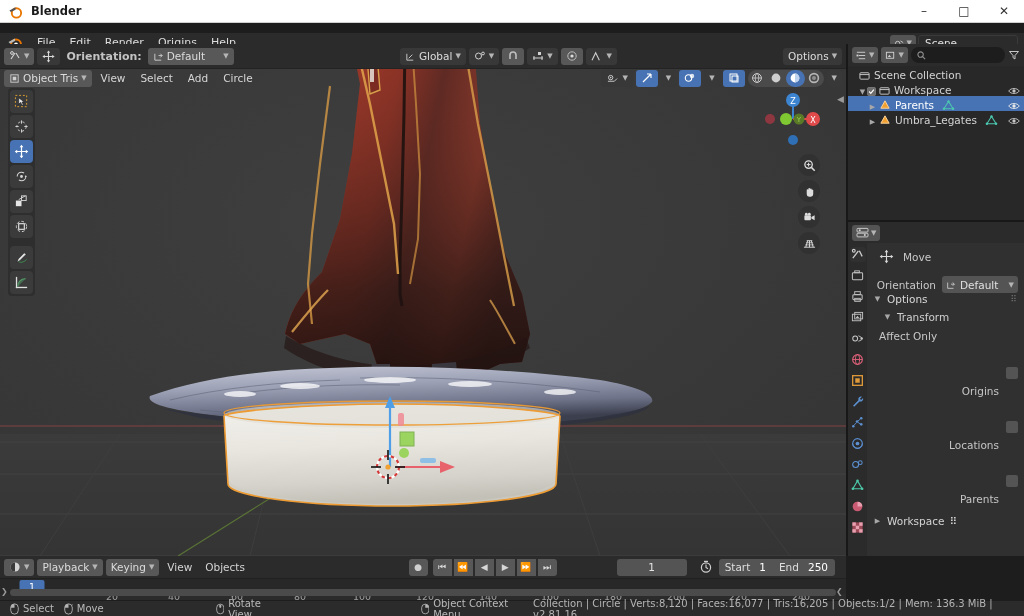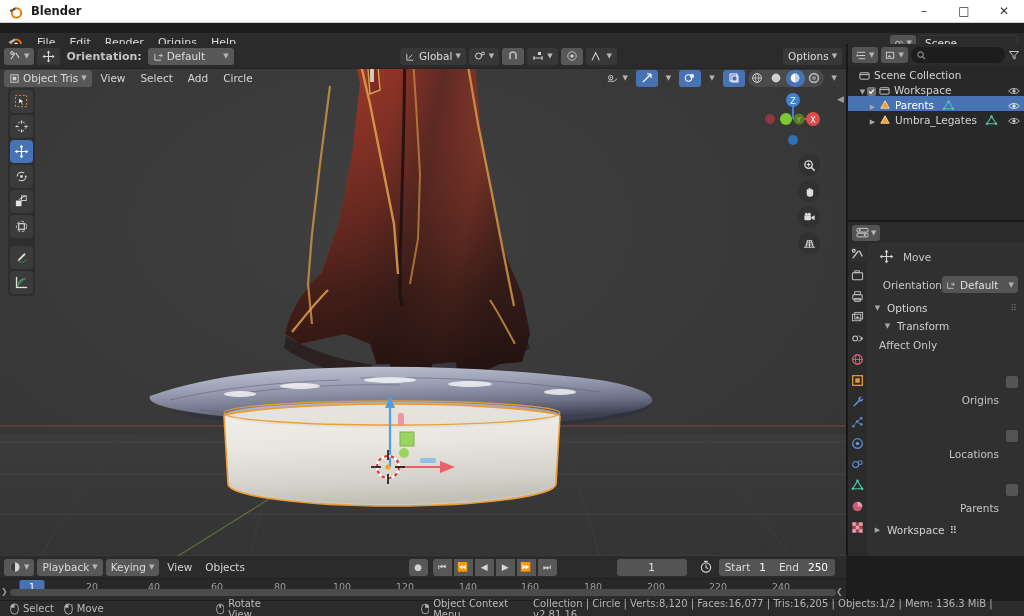--- a/index.html
+++ b/index.html
@@ -151,21 +151,21 @@
   .props-header { height: 21px; background: #2b2b2b; display: flex;
                   align-items: center; padding: 0 4px; }
   .props-body { display: flex; height: 313px; }
   .props-tabs { width: 19px; background: #2b2b2b; padding-top: 4px;
                 display: flex; flex-direction: column; align-items: center;
                 gap: 6px; }
   .ptab { width: 16px; height: 15px; display: flex; align-items: center;
           justify-content: center; border-radius: 3px; }
   .ptab.active { background: #303030; }
   .props-main { flex: 1; padding: 6px 6px 0 6px; }
-  .prop-row { display: flex; align-items: center; margin-bottom: 9px; }
+  .prop-row { display: flex; align-items: center; gap: 6px; }
   .prop-label { font-size: 10.5px; color: #c8c8c8; }
   .prop-dd {
     flex: 1; height: 17px; background: #545454; border-radius: 3px;
     display: flex; align-items: center; padding: 0 4px; gap: 4px;
     font-size: 10.5px; color: #e0e0e0;
   }
   .panel-head { display: flex; align-items: center; gap: 5px;
                 font-size: 10.5px; color: #d8d8d8; margin-bottom: 6px; }
   .panel-head .grip { margin-left: auto; color: #6f6f6f; font-size: 9px;
                       letter-spacing: 1px; }
@@ -200,22 +200,22 @@
   .frame-field { width: 70px; height: 17px; background: #545454;
                  border-radius: 3px; display: flex; align-items: center;
                  justify-content: center; font-size: 10.5px; color: #e4e4e4; }
   .se-group { display: flex; align-items: center; background: #545454;
               border-radius: 3px; height: 17px; margin-left: 3px; }
   .se-cell { padding: 0 6px; font-size: 10.5px; color: #dfdfdf; line-height: 17px; }
   .se-val  { padding: 0 7px 0 3px; font-size: 10.5px; color: #ffffff; }
 
   .tl-ruler { position: relative; height: 16px; background: #282828;
               border-top: 1px solid #212121; }
-  .tick { position: absolute; top: 2px; font-size: 9.5px; color: #9e9e9e;
-          transform: translateX(-50%); }
+  .tick { position: absolute; top: 12px; font-size: 9.5px; color: #9e9e9e;
+          transform: translateX(-50%); margin-left: 20px; }
   .playhead { position: absolute; top: 1px; width: 25px; height: 13px;
               background: #4772b3; border-radius: 2px; color: #fff;
               font-size: 9.5px; display: flex; align-items: center;
               justify-content: center; transform: translateX(-50%); }
   .tl-scroll { position: absolute; left: 0; bottom: 4px; width: 846px;
                height: 7px; }
   .tl-scroll .bar { position: absolute; left: 10px; top: 0; width: 826px;
                     height: 7px; background: #4b4b4b; border-radius: 4px; }
   .tl-arrow { position: absolute; font-size: 8px; color: #9a9a9a; top: -2px; }
 

